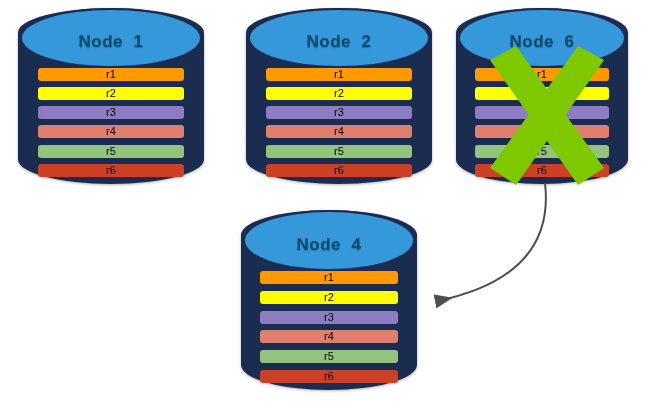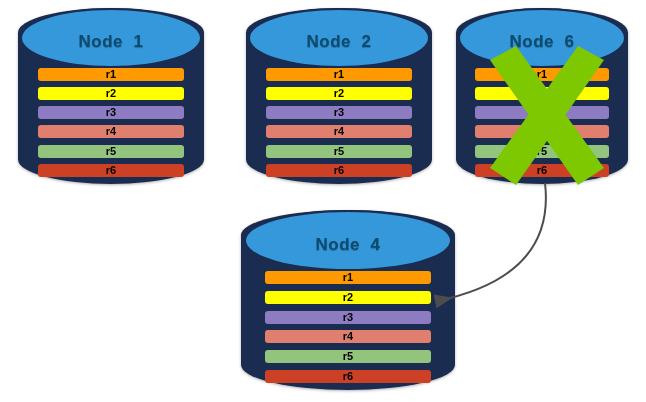--- a/index.html
+++ b/index.html
@@ -75,21 +75,21 @@
     justify-content: space-between;
   }
   .row {
     height: 13px;
     border-radius: 3px;
     display: flex;
     align-items: center;
     justify-content: center;
     color: #000000;
     font-size: 11px;
-    font-weight: bold;
+    font-weight: normal;
     line-height: 1;
     box-sizing: border-box;
   }
 
   
   .x-mark {
     position: absolute;
     pointer-events: none;
   }
 
@@ -152,21 +152,21 @@
 
   <div class="x-mark" style="left:484px; top:46px; width:126px; height:142px;">
     <svg width="126" height="142" viewBox="0 0 126 142">
       <g>
         <polygon points="6,14 32,0 120,122 94,139" fill="#7dc800"></polygon>
         <polygon points="120,14 94,0 6,122 32,139" fill="#7dc800"></polygon>
       </g>
     </svg>
   </div>
 
-  <div class="node" style="left:241px; top:210px; width:214px; height:180px;">
+  <div class="node" style="left:241px; top:210px; width:176px; height:180px;">
     <div class="node-body"></div>
     <div class="node-top"></div>
     <div class="node-title">Node  4</div>
     <div class="rows">
       <div class="row" style="background:#ff9900;">r1</div>
       <div class="row" style="background:#ffff00;">r2</div>
       <div class="row" style="background:#8e7cc3;">r3</div>
       <div class="row" style="background:#e07f6e;">r4</div>
       <div class="row" style="background:#93c47d;">r5</div>
       <div class="row" style="background:#cc4125;">r6</div>

